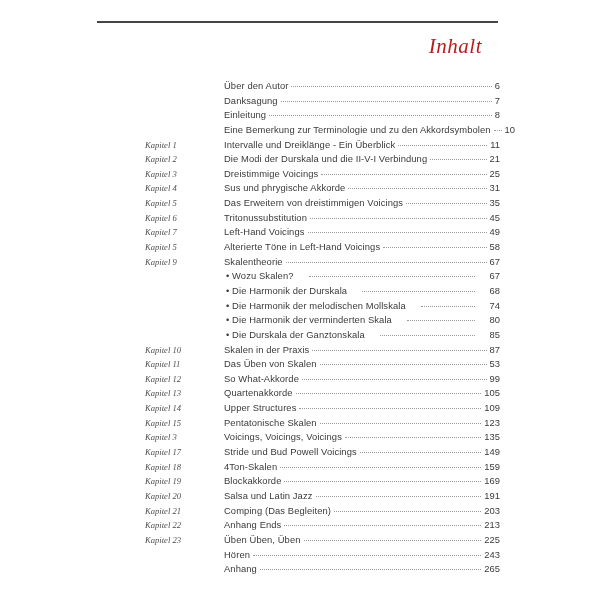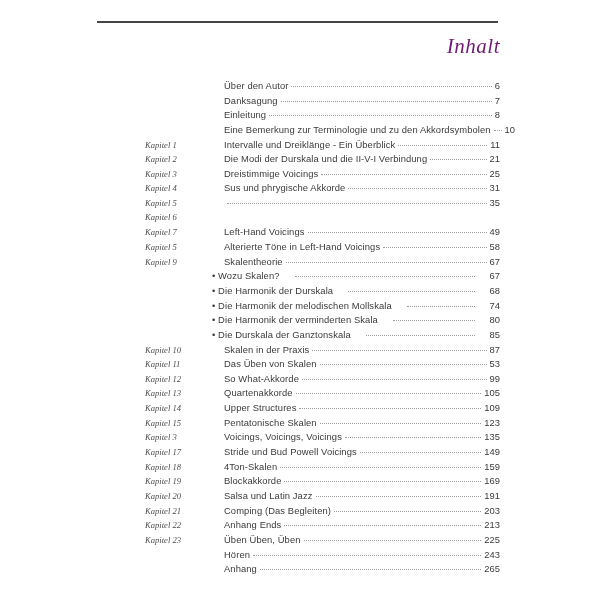--- a/index.html
+++ b/index.html
@@ -19,26 +19,26 @@
     position: absolute;
     left: 97px;
     top: 21px;
     width: 401px;
     height: 1.6px;
     background: #454545;
   }
   .page-title {
     position: absolute;
     top: 34px;
-    right: 100px;
+    right: 118px;
     font-family: "Liberation Serif", "DejaVu Serif", serif;
     font-style: italic;
     font-size: 21px;
     letter-spacing: 0.5px;
-    color: #701a75;
+    color: #b91c1c;
   }
   .toc {
     position: absolute;
     left: 145px;
     top: 80px;
     width: 355px;
   }
   .toc-row {
     display: flex;
     align-items: baseline;
@@ -54,21 +54,21 @@
     white-space: nowrap;
   }
   .entry {
     flex: 1;
     display: flex;
     align-items: baseline;
     margin-left: 21px;
     min-width: 0;
   }
   .entry.indent {
-    margin-left: 9px;
+    margin-left: 23px;
     gap: 12px;
   }
   .entry-title {
     font-size: 9.4px;
     color: #3a3a3a;
     white-space: nowrap;
     letter-spacing: 0.1px;
   }
   .leader {
     flex: 1;
@@ -150,26 +150,32 @@
         <span class="kapitel">Kapitel 4</span>
         <span class="entry">
           <span class="entry-title">Sus und phrygische Akkorde</span>
           <span class="leader"></span>
           <span class="page-num">31</span>
         </span>
       </div>
       <div class="toc-row">
         <span class="kapitel">Kapitel 5</span>
         <span class="entry">
+          <span class="entry-title">Das Erweitern von dreistimmigen Voicings</span>
           <span class="leader"></span>
           <span class="page-num">35</span>
         </span>
       </div>
       <div class="toc-row">
         <span class="kapitel">Kapitel 6</span>
+        <span class="entry">
+          <span class="entry-title">Tritonussubstitution</span>
+          <span class="leader"></span>
+          <span class="page-num">45</span>
+        </span>
       </div>
       <div class="toc-row">
         <span class="kapitel">Kapitel 7</span>
         <span class="entry">
           <span class="entry-title">Left-Hand Voicings</span>
           <span class="leader"></span>
           <span class="page-num">49</span>
         </span>
       </div>
       <div class="toc-row">

